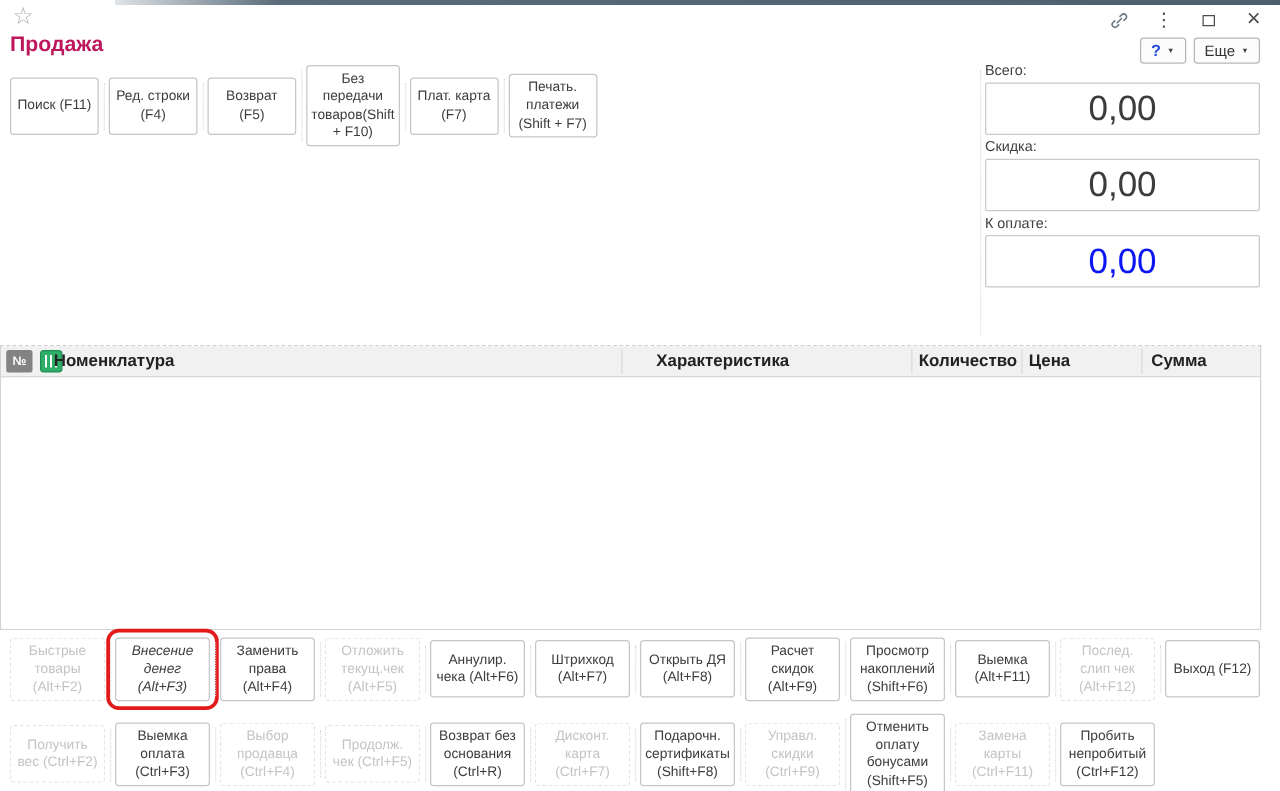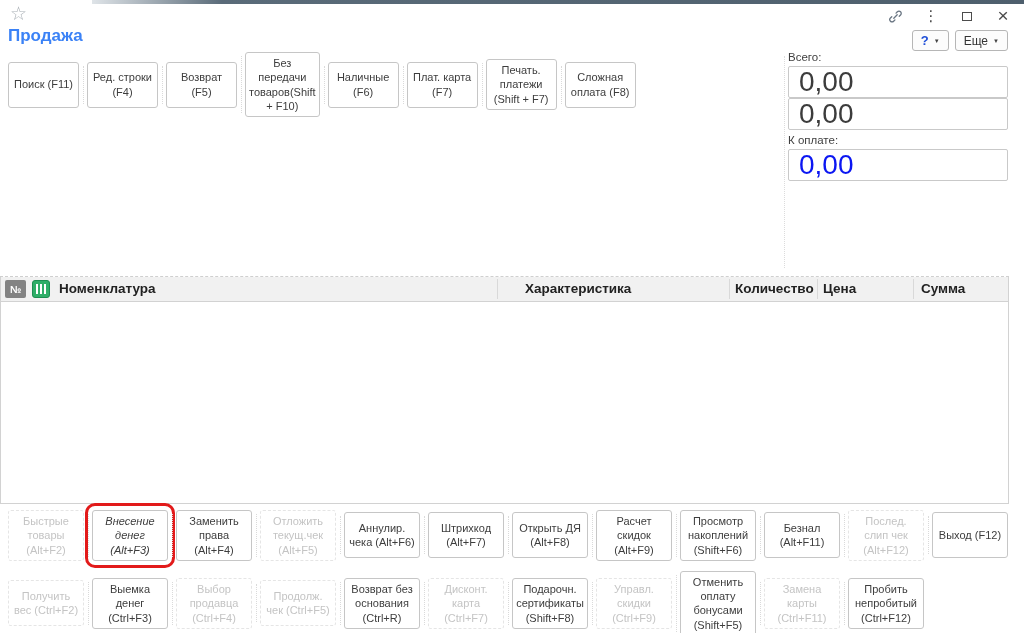--- a/index.html
+++ b/index.html
@@ -10,21 +10,21 @@
   }
   .win-strip { position:absolute; left:92px; right:0; top:0; height:4px;
     background:linear-gradient(90deg,#dfe4e8 0,#5a6b79 130px,#4e5f6d 100%); }
   .star { position:absolute; left:10px; top:2px; font-size:19px; color:#aab0b6; cursor:pointer; }
   .win-controls { position:absolute; top:7px; right:10px; display:flex; align-items:center; gap:14px; }
   .wc { width:22px; height:18px; display:flex; align-items:center; justify-content:center;
     color:#4c4c4c; cursor:pointer; }
   .wc.kebab { font-size:15px; }
   .wc .maxbox { width:10px; height:9px; border:1.5px solid #4c4c4c; }
   .wc.close { font-size:19px; }
-  .title { position:absolute; left:8px; top:26px; font-size:17px; font-weight:bold; color:#3b82f6; }
+  .title { position:absolute; left:8px; top:26px; font-size:17px; font-weight:bold; color:#be185d; }
   .hdr-btns { position:absolute; top:30px; right:16px; display:flex; gap:6px; }
   .mini-btn { height:21px; border:1px solid #b6b6b6; border-radius:3px; background:#fcfcfc;
     display:flex; align-items:center; justify-content:center; gap:5px; font-size:12px;
     color:#333; padding:0 8px; cursor:pointer; }
   .qm { color:#1f4fd8; font-weight:bold; font-size:13px; }
   .caret { font-size:6px; color:#444; }
 
   .btn { position:relative; background:#fff; border:1px solid #c6c6c6; border-radius:3px;
     color:#3d3d3d; display:flex; align-items:center; justify-content:center; text-align:center;
     font-size:11px; line-height:1.3; padding:3px 3px; cursor:pointer; }
@@ -37,22 +37,22 @@
   .topbar .btn { flex:0 0 71px; min-height:46px; }
   .topbar .btn:not(:first-child)::before,
   .grid .btn:not(:nth-child(12n+1))::before {
     content:""; position:absolute; left:-5px; top:3px; bottom:3px; border-left:1px dotted #dadada; }
 
   .vsplit { position:absolute; left:784px; top:56px; height:212px; border-left:1px dotted #dcdcdc; }
 
   .totals { position:absolute; left:788px; top:51px; width:220px; }
   .tlabel { font-size:11.5px; color:#3f3f3f; margin:4px 0 3px; }
   .totals .tlabel:first-child { margin-top:0; }
-  .tbox { height:32px; border:1px solid #c9c9c9; border-radius:2px; background:#fff;
-    display:flex; align-items:center; justify-content:flex-start; padding:0 10px;
+  .tbox { height:42px; border:1px solid #c9c9c9; border-radius:2px; background:#fff;
+    display:flex; align-items:center; justify-content:center; padding:0 10px;
     font-size:28px; color:#3c3c3c; }
   .tbox.blue { color:#0b16f2; }
 
   .table { position:absolute; left:0; top:276px; width:1009px; height:228px;
     border:1px solid #d2d2d2; border-top:1px dashed #cfcfcf; background:#fff; }
   .thead { position:relative; height:25px; background:#f1f1f1; border-bottom:1px solid #d2d2d2; }
   .th { position:absolute; top:4px; font-weight:bold; font-size:13.5px; color:#222; white-space:nowrap; }
   .num-badge { position:absolute; left:4px; top:3px; width:21px; height:18px; background:#838383;
     color:#fff; font-size:10px; font-weight:bold; border-radius:2px;
     display:flex; align-items:center; justify-content:center; }
@@ -98,47 +98,46 @@
     <span>Еще</span>
     <span class="caret">▼</span>
   </button>
 </div>
 
 <div class="topbar">
   <button class="btn">Поиск (F11)</button>
   <button class="btn">Ред. строки (F4)</button>
   <button class="btn">Возврат (F5)</button>
   <button class="btn">Без передачи товаров(Shift + F10)</button>
-  <button class="btn">Наличные (F6)</button>
   <button class="btn">Плат. карта (F7)</button>
   <button class="btn">Печать. платежи (Shift + F7)</button>
-  <button class="btn">Сложная оплата (F8)</button>
 </div>
 
 <div class="vsplit"></div>
 
 <div class="totals">
   <div class="tlabel">Всего:</div>
   <div class="tbox">
       <span>0,00</span>
     </div>
+  <div class="tlabel">Скидка:</div>
   <div class="tbox">
       <span>0,00</span>
     </div>
   <div class="tlabel">К оплате:</div>
   <div class="tbox blue">
       <span>0,00</span>
     </div>
 </div>
 
 <div class="table">
   <div class="thead">
     <span class="num-badge">№</span>
     <span class="prod-icon"></span>
-    <span class="th" style="left:58px">Номенклатура</span>
+    <span class="th" style="left:42px">Номенклатура</span>
     <span class="th" style="left:524px">Характеристика</span>
     <span class="th" style="left:734px">Количество</span>
     <span class="th" style="left:822px">Цена</span>
     <span class="th" style="left:920px">Сумма</span>
     <span class="col-line" style="left:496px"></span>
     <span class="col-line" style="left:728px"></span>
     <span class="col-line" style="left:816px"></span>
     <span class="col-line" style="left:912px"></span>
   </div>
   <div class="tbody"></div>
@@ -147,26 +146,26 @@
 <div class="grid">
   <button class="btn st-disabled">Быстрые товары (Alt+F2)</button>
   <button class="btn st-highlighted">Внесение денег (Alt+F3)</button>
   <button class="btn">Заменить права (Alt+F4)</button>
   <button class="btn st-disabled">Отложить текущ.чек (Alt+F5)</button>
   <button class="btn">Аннулир. чека (Alt+F6)</button>
   <button class="btn">Штрихкод (Alt+F7)</button>
   <button class="btn">Открыть ДЯ (Alt+F8)</button>
   <button class="btn">Расчет скидок (Alt+F9)</button>
   <button class="btn">Просмотр накоплений (Shift+F6)</button>
-  <button class="btn">Безнал (Alt+F11)</button>
+  <button class="btn">Выемка (Alt+F11)</button>
   <button class="btn st-disabled">Послед. слип чек (Alt+F12)</button>
   <button class="btn">Выход (F12)</button>
 
   <button class="btn st-disabled">Получить вес (Ctrl+F2)</button>
-  <button class="btn">Выемка денег (Ctrl+F3)</button>
+  <button class="btn">Выемка оплата (Ctrl+F3)</button>
   <button class="btn st-disabled">Выбор продавца (Ctrl+F4)</button>
   <button class="btn st-disabled">Продолж. чек (Ctrl+F5)</button>
   <button class="btn">Возврат без основания (Ctrl+R)</button>
   <button class="btn st-disabled">Дисконт. карта (Ctrl+F7)</button>
   <button class="btn">Подарочн. сертификаты (Shift+F8)</button>
   <button class="btn st-disabled">Управл. скидки (Ctrl+F9)</button>
   <button class="btn">Отменить оплату бонусами (Shift+F5)</button>
   <button class="btn st-disabled">Замена карты (Ctrl+F11)</button>
   <button class="btn">Пробить непробитый (Ctrl+F12)</button>
 </div>

